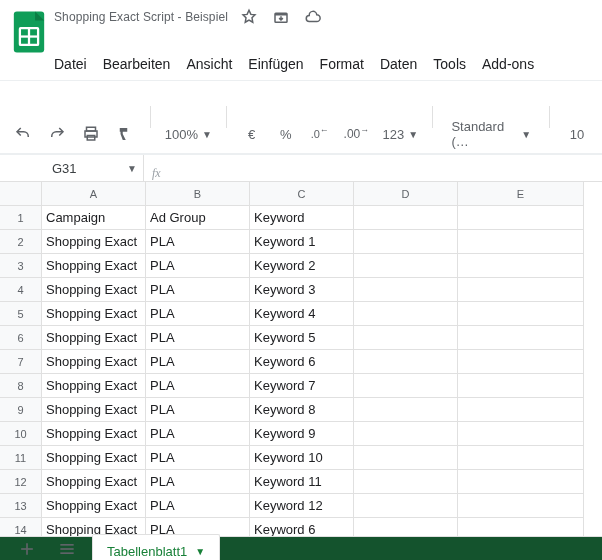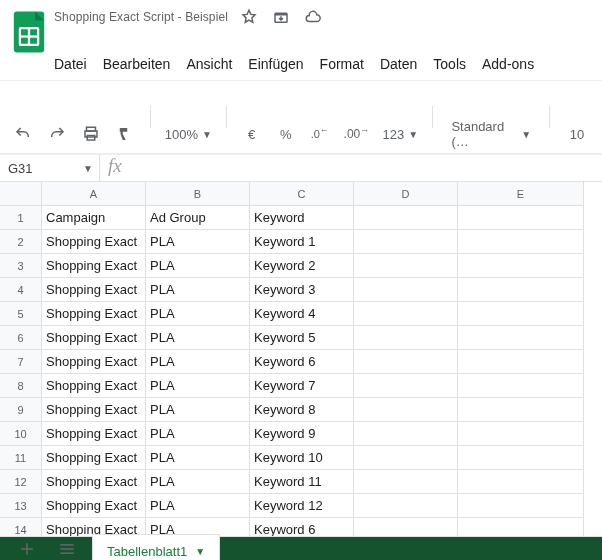--- a/index.html
+++ b/index.html
@@ -16,23 +16,23 @@
   .menu-row { display: flex; gap: 16px; padding: 6px 0 8px 0; font-size: 14px; color: #202124; }
   .menu-row span { cursor: pointer; margin-top: 24px; }
   .hl { height: 1px; background: #eceff1; }
   
   .toolbar { display: flex; align-items: center; gap: 8px; padding: 6px 10px; font-size: 13px; color: #5f6368; }
   .tbtn { display: inline-flex; align-items: center; justify-content: center; height: 26px; min-width: 26px; padding: 0 4px; border-radius: 3px; margin-top: 34px; }
   .sep { width: 1px; height: 22px; background: #e0e0e0; margin: 0 4px; }
   .drop { display: inline-flex; align-items: center; gap: 4px; }
   .chev { font-size: 10px; color: #5f6368; }
   
-  .fxbar { display: flex; align-items: flex-start; border-top: 1px solid #eceff1; border-bottom: 1px solid #e0e0e0; height: 28px; }
+  .fxbar { display: flex; align-items: flex-end; border-top: 1px solid #eceff1; border-bottom: 1px solid #e0e0e0; height: 28px; padding-left: 44px; }
   .namebox { width: 100px; display: flex; align-items: center; justify-content: space-between; padding: 0 6px 0 8px; font-size: 13px; color: #3c4043; border-right: 1px solid #e0e0e0; height: 100%; }
-  .fxlabel { font-family: 'Times New Roman', serif; font-style: italic; color: #9aa0a6; padding: 0 8px; font-size: 19px; }
+  .fxlabel { font-family: 'Times New Roman', serif; font-style: italic; color: #9aa0a6; padding: 0 8px; font-size: 12px; }
   .fxinput { flex: 1; height: 100%; border: none; outline: none; font-size: 13px; padding: 0 4px; }
   
   .grid { display: flex; }
   .corner { width: 42px; height: 24px; background: #f8f9fa; border-right: 1px solid #e0e0e0; border-bottom: 1px solid #e0e0e0; }
   .colheads { display: flex; }
   .colhead { height: 24px; background: #f8f9fa; border-right: 1px solid #e0e0e0; border-bottom: 1px solid #e0e0e0; display: flex; align-items: center; justify-content: center; font-size: 11px; color: #5f6368; }
   .row { display: flex; }
   .rowhead { width: 42px; background: #f8f9fa; border-right: 1px solid #e0e0e0; border-bottom: 1px solid #e0e0e0; display: flex; align-items: center; justify-content: center; font-size: 11px; color: #5f6368; height: 24px; }
   .cell { height: 24px; border-right: 1px solid #e0e0e0; border-bottom: 1px solid #e0e0e0; font-size: 13px; color: #202124; display: flex; align-items: center; padding: 0 4px; overflow: hidden; white-space: nowrap; }
   .cA { width: 104px; } .cB { width: 104px; } .cC { width: 104px; } .cD { width: 104px; } .cE { width: 126px; }

